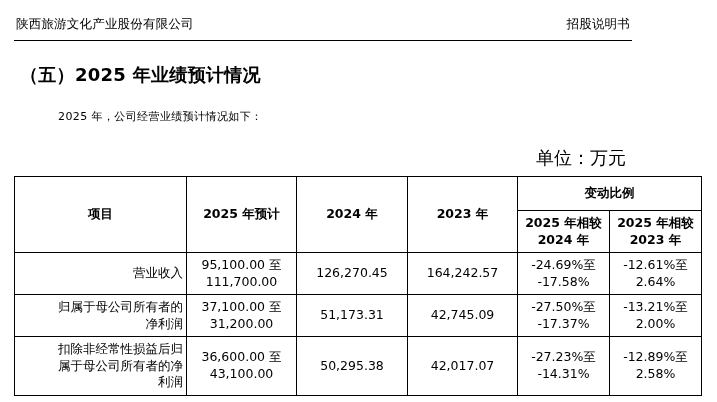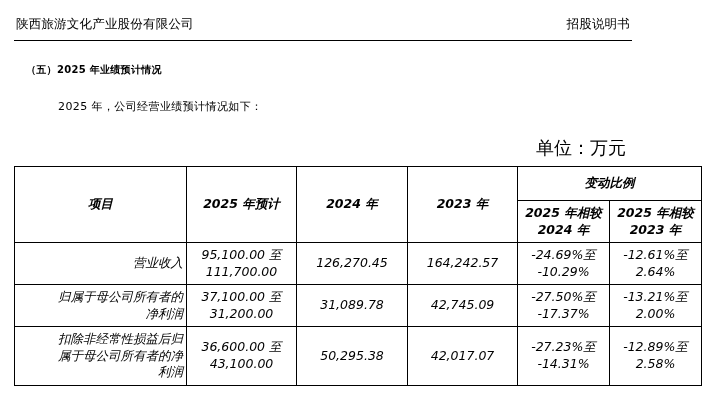--- a/index.html
+++ b/index.html
@@ -33,23 +33,23 @@
   }
   .doc-header .left {
     font-weight: 400;
   }
   .doc-header .right {
     font-weight: 400;
     margin-left: 40px;
   }
   
   .section-title {
-    font-size: 10px;
+    font-size: 18px;
     font-weight: bold;
-    margin: 22px 0 0 12px;
+    margin: 22px 0 0 6px;
     letter-spacing: 0.3px;
   }
   .body-par {
     font-size: 11px;
     margin: 22px 0 0 44px;
     letter-spacing: 0.4px;
   }
   .unit-line {
     font-size: 18px;
     text-align: right;
@@ -62,21 +62,20 @@
     margin: 0 auto;
     table-layout: fixed;
   }
   table.fin th, table.fin td {
     border: 1px solid #000;
     font-size: 12.5px;
     font-weight: normal;
     padding: 4px 3px;
     vertical-align: middle;
     line-height: 1.32;
-    font-style: italic;
   }
   table.fin th {
     text-align: center;
     font-weight: bold;
   }
   td.rowlabel {
     text-align: right;
     padding-left: 3px;
   }
   td.num {
@@ -141,37 +140,37 @@
       <tr class="body-row">
         <td class="rowlabel">营业收入</td>
         <td class="num">
           <div>95,100.00 至</div>
           <div>111,700.00</div>
         </td>
         <td class="num">126,270.45</td>
         <td class="num">164,242.57</td>
         <td class="num">
           <div>-24.69%至</div>
-          <div>-10.29%</div>
+          <div>-17.58%</div>
         </td>
         <td class="num">
           <div>-12.61%至</div>
           <div>2.64%</div>
         </td>
       </tr>
       <tr class="body-row">
         <td class="rowlabel">
           <div>归属于母公司所有者的</div>
           <div>净利润</div>
         </td>
         <td class="num">
           <div>37,100.00 至</div>
           <div>31,200.00</div>
         </td>
-        <td class="num">31,089.78</td>
+        <td class="num">51,173.31</td>
         <td class="num">42,745.09</td>
         <td class="num">
           <div>-27.50%至</div>
           <div>-17.37%</div>
         </td>
         <td class="num">
           <div>-13.21%至</div>
           <div>2.00%</div>
         </td>
       </tr>

